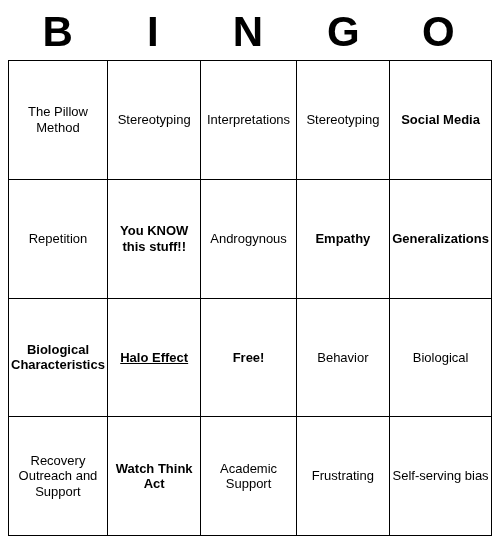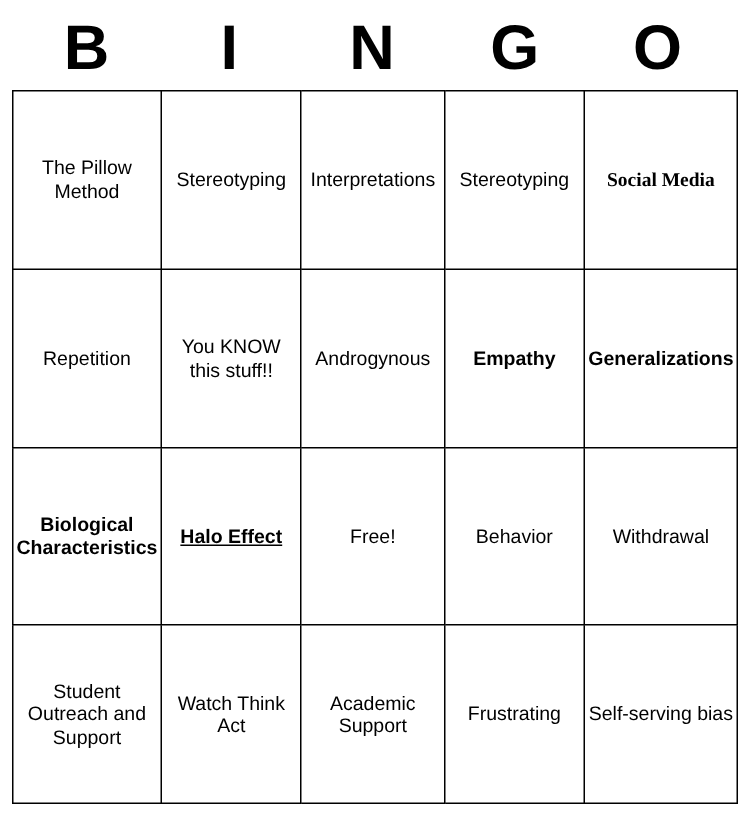--- a/index.html
+++ b/index.html
@@ -40,41 +40,40 @@
       padding: 4px 2px;
       width: 20%;
       height: 88px;
       font-size: 13px;
       line-height: 1.2;
     }
     .cell-large {
       font-size: 22px;
       font-weight: bold;
       line-height: 1.1;
-      font-family: Liberation Serif, serif;
     }
     .cell-xlarge {
       font-size: 28px;
       font-weight: bold;
       line-height: 1.1;
       text-decoration: underline;
     }
     .cell-small {
       font-size: 11px;
       line-height: 1.2;
       font-weight: bold;
     }
     .cell-medium {
       font-size: 15px;
-      font-weight: normal;
+      font-weight: bold;
       line-height: 1.2;
     }
     .free-cell {
       font-size: 26px;
-      font-weight: normal;
+      font-weight: bold;
       margin-top: 20px;
     }
     .cell-emphasis {
       font-size: 20px;
       font-weight: bold;
     }
   </style>
 </head>
 <body>
 
@@ -100,23 +99,23 @@
         <td class="cell-medium">You KNOW this stuff!!</td>
         <td>Androgynous</td>
         <td class="cell-emphasis">Empathy</td>
         <td class="cell-small">Generalizations</td>
       </tr>
       <tr>
         <td class="cell-small">Biological Characteristics</td>
         <td class="cell-xlarge">Halo Effect</td>
         <td class="free-cell">Free!</td>
         <td>Behavior</td>
-        <td>Withdrawal</td>
+        <td>Biological</td>
       </tr>
       <tr>
-        <td>Student Outreach and Support</td>
+        <td>Recovery Outreach and Support</td>
         <td class="cell-medium">Watch Think Act</td>
         <td>Academic Support</td>
         <td>Frustrating</td>
         <td>Self-serving bias</td>
       </tr>
     </tbody>
 </table>
 
 </body></html>

